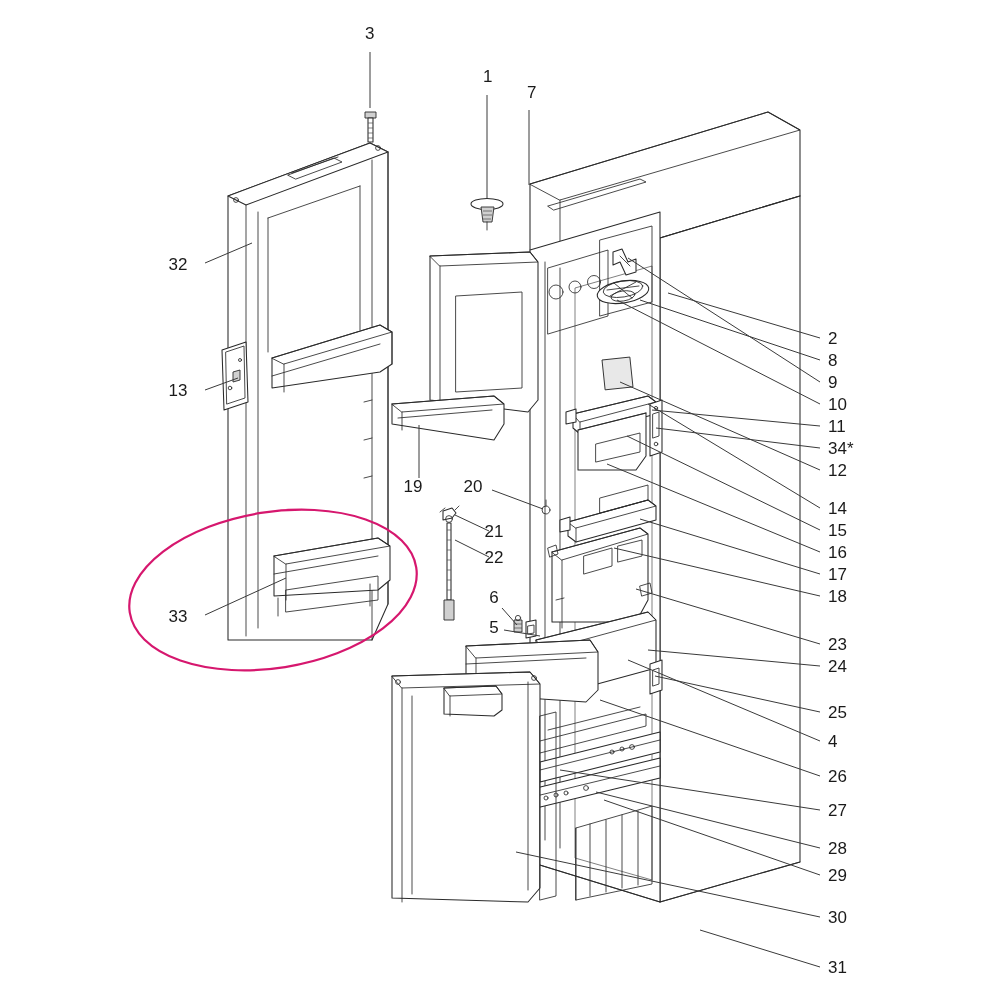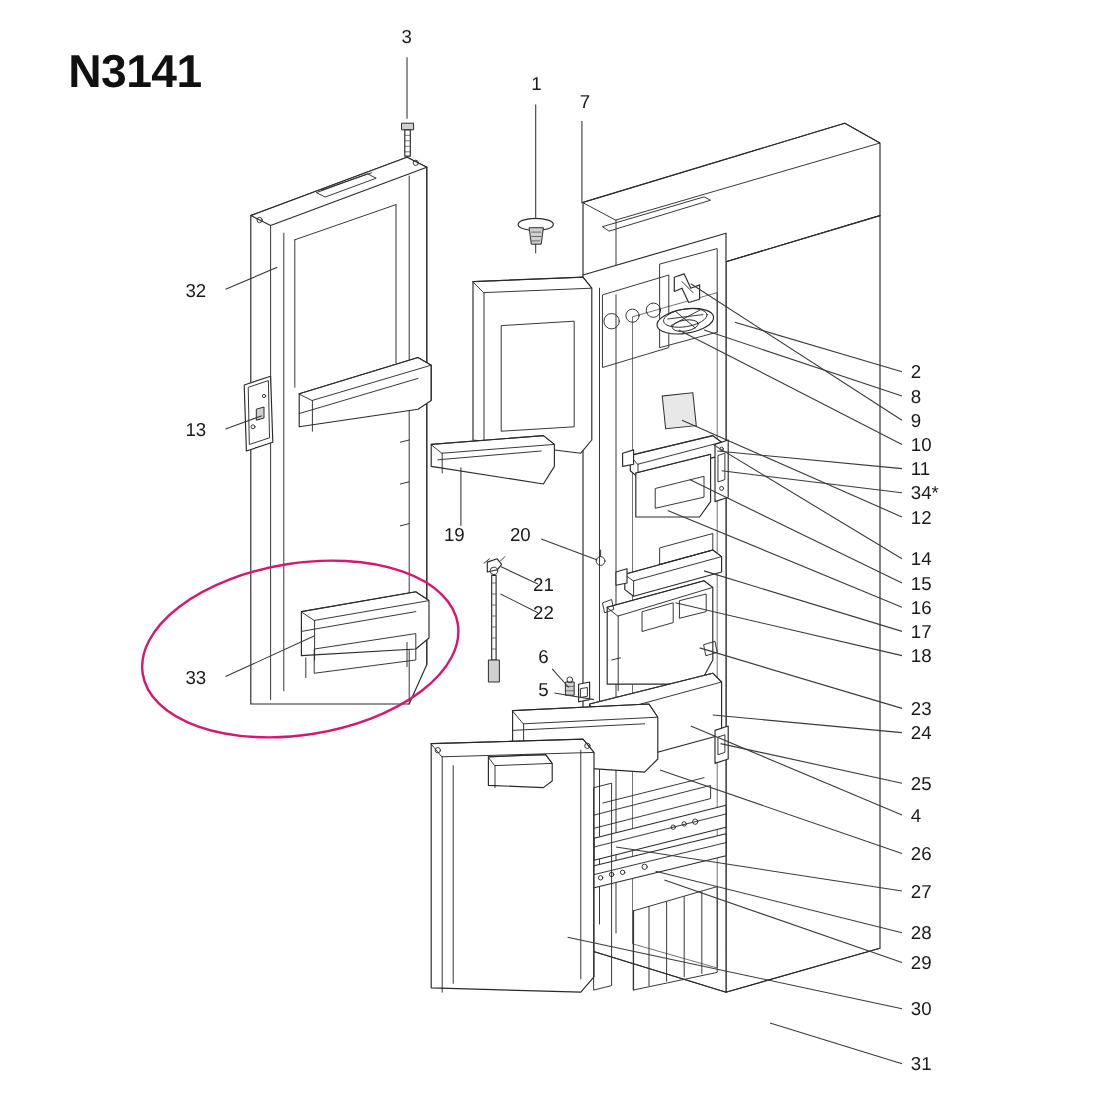--- a/index.html
+++ b/index.html
@@ -17,21 +17,20 @@
   .thin{stroke:#4a4a4a;stroke-width:0.7;fill:none;}
   .fillg{fill:#e8e8e8;stroke:#2a2a2a;stroke-width:0.9;}
   .fillgd{fill:#d0d0d0;stroke:#2a2a2a;stroke-width:0.9;}
   .hl{fill:none;stroke-width:2.2;}
 </style>
 </head>
 <body>
 
 <div id="stage">
 
-  <div id="title">N3141</div>
 
   <svg viewBox="0 0 1000 1000">
     <defs>
       <pattern id="grille" width="7" height="7" patternUnits="userSpaceOnUse" patternTransform="rotate(64)">
         <line x1="0" y1="0" x2="0" y2="7" stroke="#2a2a2a" stroke-width="1.1"></line>
       </pattern>
       <pattern id="grille2" width="6" height="6" patternUnits="userSpaceOnUse" patternTransform="rotate(62)">
         <line x1="0" y1="0" x2="0" y2="6" stroke="#2a2a2a" stroke-width="1"></line>
       </pattern>
     </defs>

